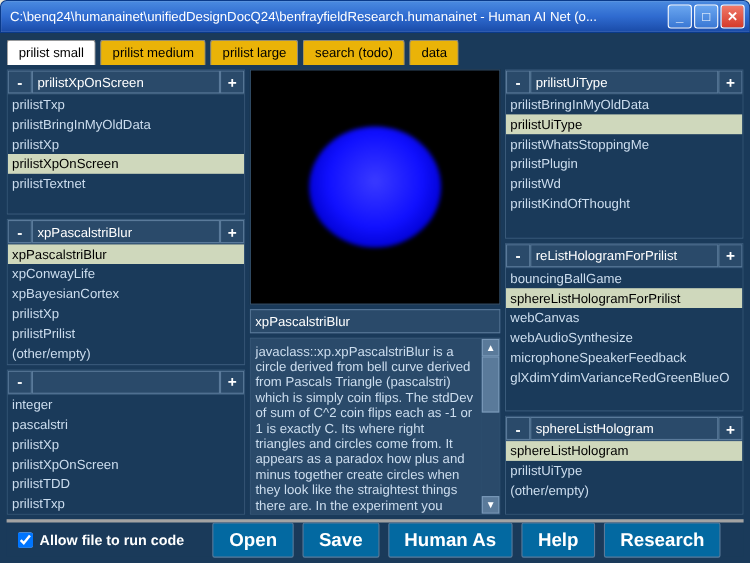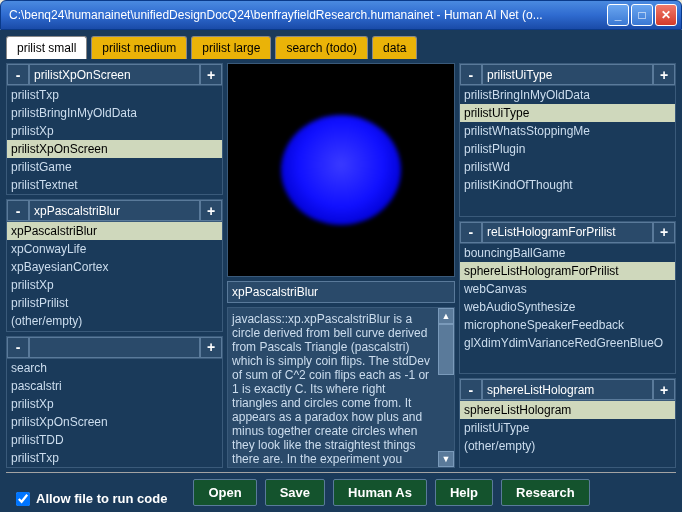--- a/index.html
+++ b/index.html
@@ -26,24 +26,24 @@
 .item.sel{background:#cfd8bc;color:#000}
 .imgbox{flex:1.6;background:#000;border:1px solid #3a5a7a;display:flex;align-items:center;justify-content:center;position:relative}
 .blob{width:120px;height:110px;border-radius:50%;background:radial-gradient(circle at 50% 45%,#3a3aff 0%,#1010ff 50%,#0000d0 75%,#000060 92%,#000 100%);filter:blur(2px)}
 .titlefield{height:22px;background:#2a4a6a;color:#fff;border:1px solid #5a7a9a;font-size:12px;padding:2px 4px}
 .desc{flex:1.2;position:relative;border:1px solid #3a5a7a;display:flex}
 .desc textarea{flex:1;background:#2a4a6a;color:#cde;border:none;font-size:12px;padding:4px;resize:none;font-family:Arial}
 .scrollbar{width:16px;background:#3a5a7a;display:flex;flex-direction:column}
 .sbtn{height:16px;background:#5a7a9a;border:1px solid #7a9aba;font-size:9px;display:flex;align-items:center;justify-content:center;color:#fff;cursor:pointer}
 .strack{flex:1;background:#2a4a6a}
 .sthumb{height:40%;background:#5a7a9a;border:1px solid #7a9aba}
-.footer{height:34px;background:#1a3a5a;display:flex;align-items:flex-end;gap:8px;padding:0 10px;border-top:1px solid #a3a3a3}
+.footer{height:34px;background:#1a3a5a;display:flex;align-items:center;gap:8px;padding:0 10px;border-top:3px solid #a3a3a3}
 .chk{display:flex;align-items:center;gap:6px;color:#fff;font-size:13px;font-weight:bold}
 .chk input{width:14px;height:14px}
-.fbtn{background:#14532d;color:#fff;border:1px solid #5a7a9a;padding:5px 14px;font-size:13px;font-weight:bold;cursor:pointer;border-radius:2px}
+.fbtn{background:#0369a1;color:#fff;border:1px solid #5a7a9a;padding:5px 14px;font-size:17px;font-weight:bold;cursor:pointer;border-radius:2px}
 .footer .spacer{width:10px}
 </style>
 </head>
 <body>
 
 <div class="titlebar">
   <div class="title">C:\benq24\humanainet\unifiedDesignDocQ24\benfrayfieldResearch.humanainet - Human AI Net (o...</div>
   <div class="winbtns">
     <div class="winbtn min">_</div>
     <div class="winbtn max">□</div>
@@ -67,21 +67,20 @@
         <div class="panelhead">
           <div class="hbtn">-</div>
           <input class="hinput" value="prilistXpOnScreen" style="">
           <div class="hbtn">+</div>
         </div>
         <div class="list">
             <div class="item">prilistTxp</div>
             <div class="item">prilistBringInMyOldData</div>
             <div class="item">prilistXp</div>
             <div class="item sel">prilistXpOnScreen</div>
-            <div class="item">prilistGame</div>
             <div class="item">prilistTextnet</div>
           </div>
       </div>
       <div class="panel" style="flex:1.3">
         <div class="panelhead">
           <div class="hbtn">-</div>
           <input class="hinput" value="xpPascalstriBlur" style="">
           <div class="hbtn">+</div>
         </div>
         <div class="list">
@@ -93,21 +92,21 @@
             <div class="item">(other/empty)</div>
           </div>
       </div>
       <div class="panel" style="flex:1.3">
         <div class="panelhead">
           <div class="hbtn">-</div>
           <input class="hinput" value="" style="">
           <div class="hbtn">+</div>
         </div>
         <div class="list">
-            <div class="item">search</div>
+            <div class="item">integer</div>
             <div class="item">pascalstri</div>
             <div class="item">prilistXp</div>
             <div class="item">prilistXpOnScreen</div>
             <div class="item">prilistTDD</div>
             <div class="item">prilistTxp</div>
           </div>
       </div>
     </div>
 
     <div class="col mid">

